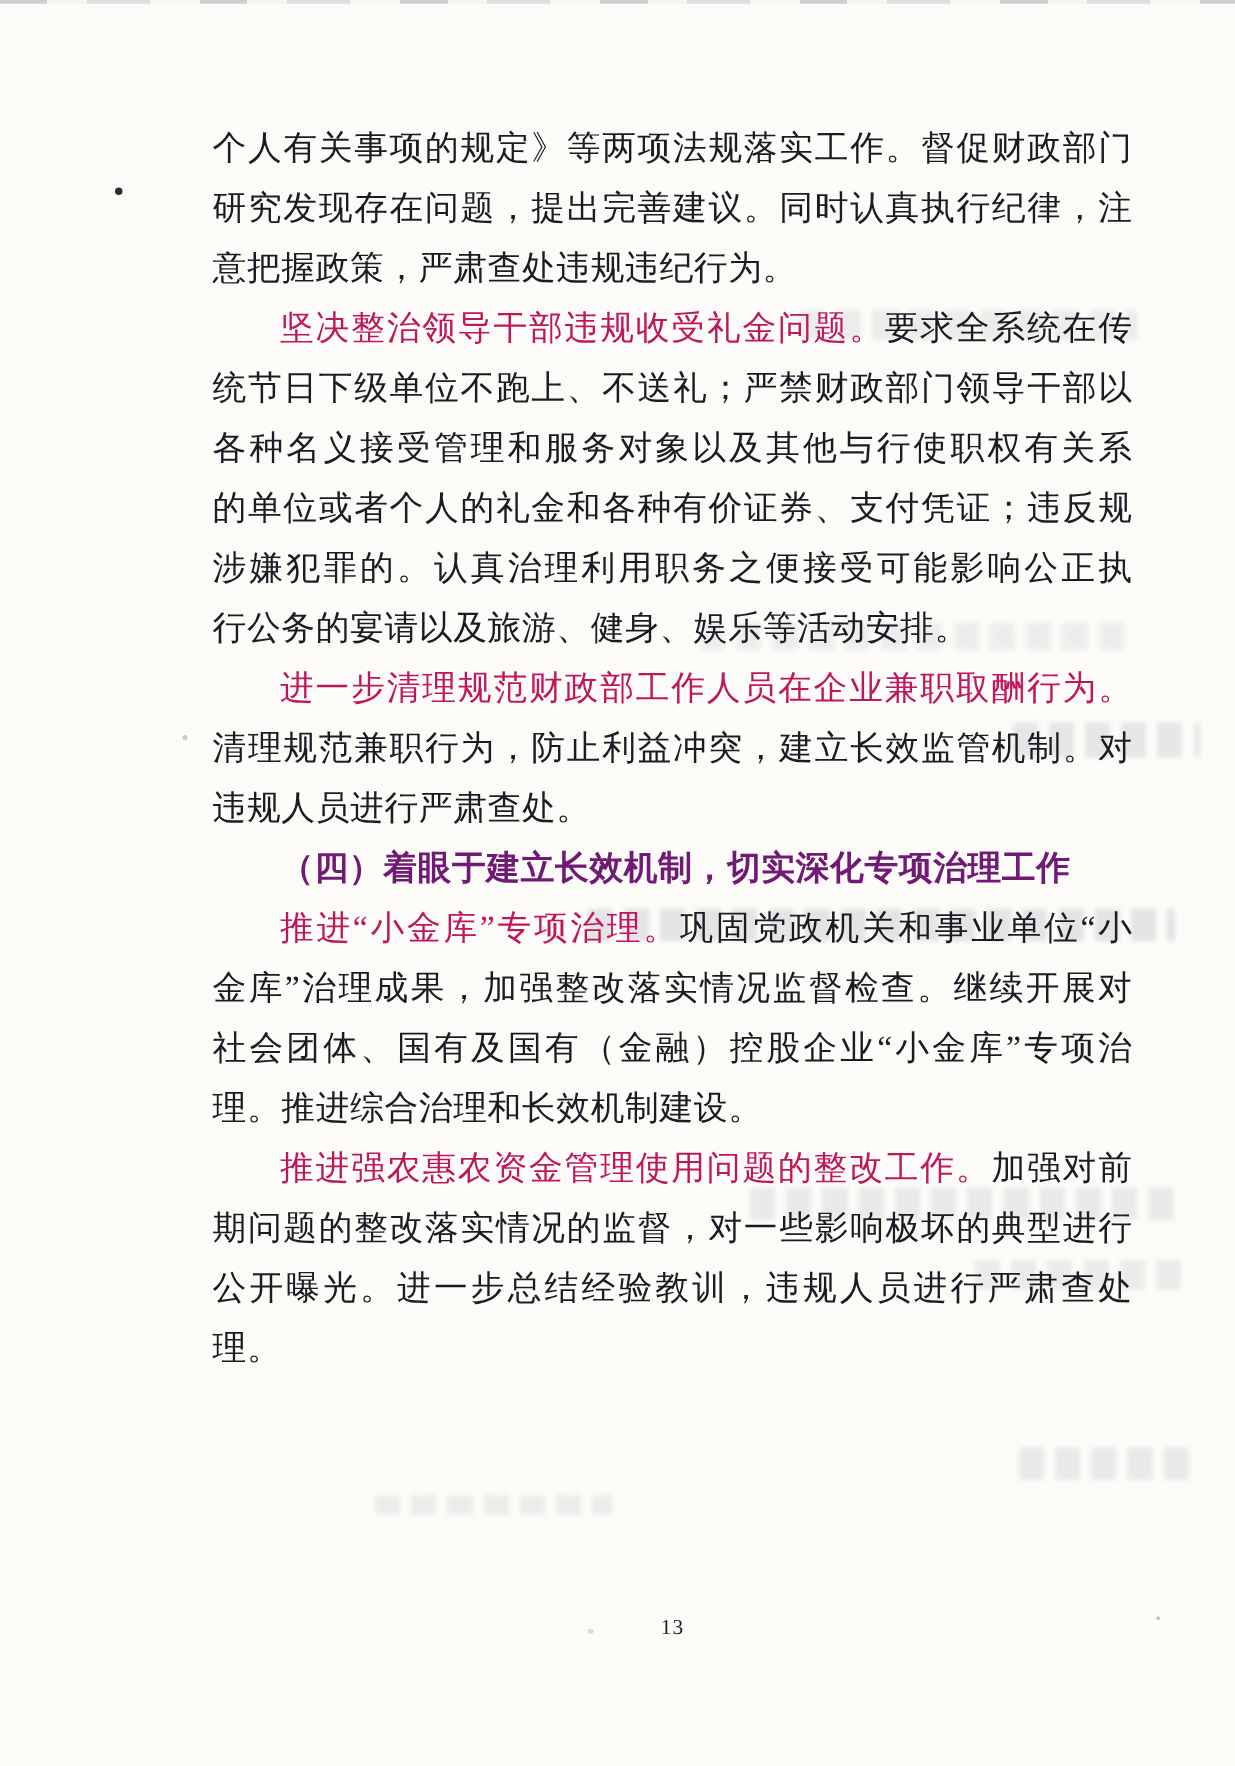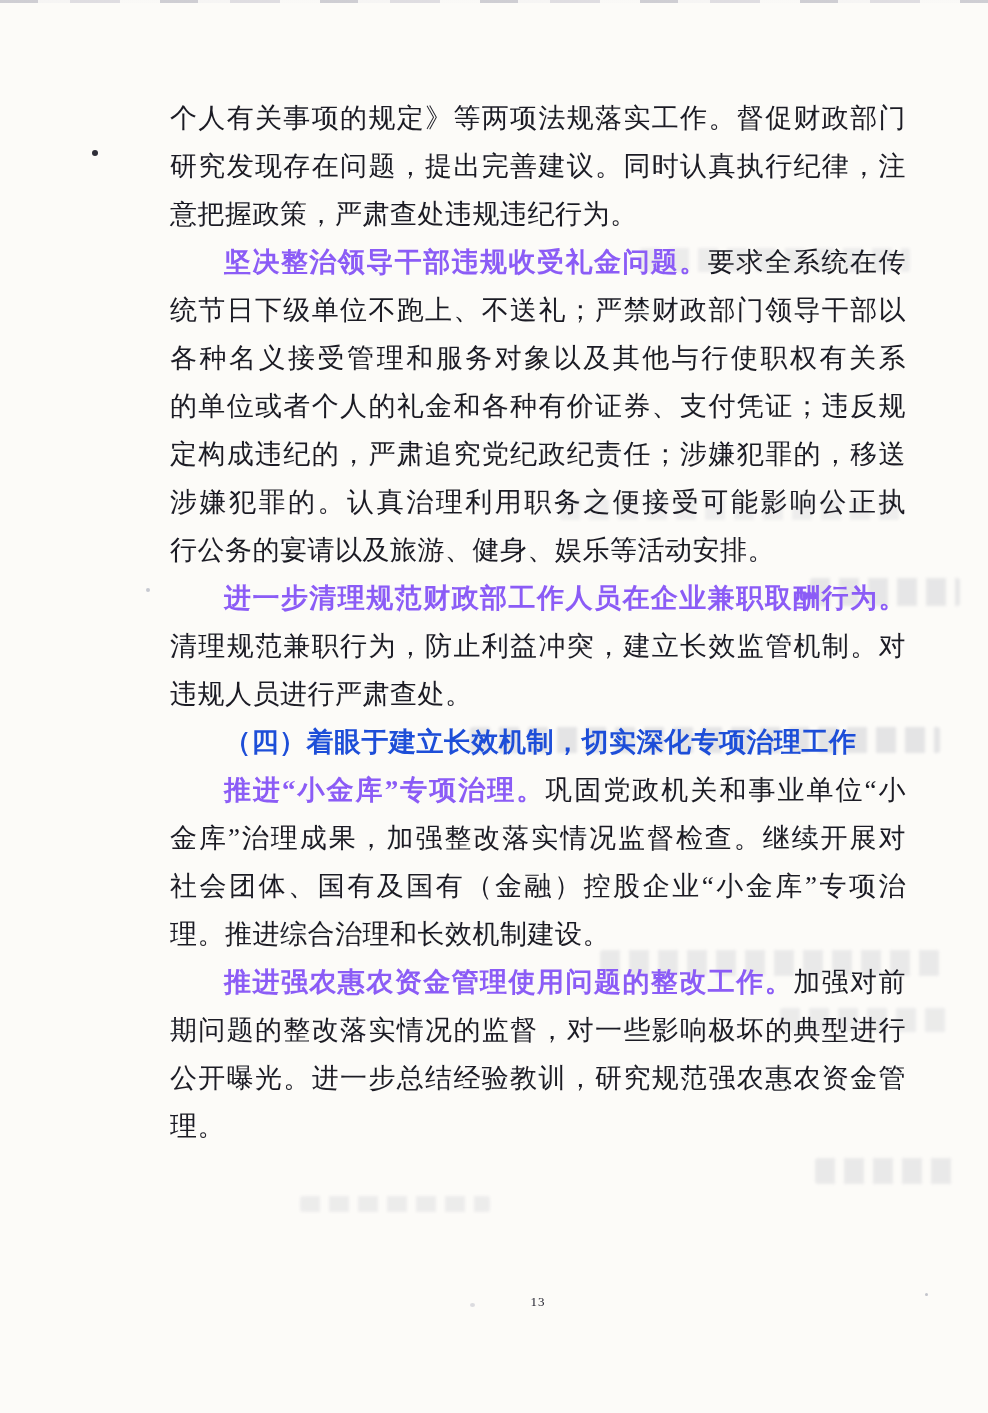--- a/index.html
+++ b/index.html
@@ -36,29 +36,29 @@
     text-align:left;
   }
   .line.justify{
     white-space:normal;
     text-align:justify;
     text-align-last:justify;
     text-justify:inter-ideograph;
   }
   .line.indent{text-indent:2em;}
   .seg{color:#1b1b24;}
-  .seg.bold{font-weight:700;color:#8b5cf6;}
-  .paragraph.heading .seg{font-weight:700;color:#1d4ed8;font-family:Liberation Serif, serif;}
+  .seg.bold{font-weight:400;color:#be185d;}
+  .paragraph.heading .seg{font-weight:700;color:#701a75;font-family:Liberation Serif, serif;}
   
   .footer{
     position:absolute;left:170px;top:1292px;width:736px;
     text-align:center;
   }
   .pagenum{
-    font-size:13px;color:#20202c;letter-spacing:1px;
+    font-size:17px;color:#20202c;letter-spacing:1px;
     font-family:"Liberation Serif","DejaVu Serif",serif;
   }
   
   .ghost{
     position:absolute;
     background:repeating-linear-gradient(90deg,#6a6f85 0 20px,transparent 20px 29px);
     filter:blur(1.6px);
     border-radius:3px;
     pointer-events:none;
   }
@@ -101,42 +101,41 @@
       <div class="paragraph">
         <div class="line justify"><span class="seg">个人有关事项的规定》等两项法规落实工作。督促财政部门</span></div>
         <div class="line justify"><span class="seg">研究发现存在问题，提出完善建议。同时认真执行纪律，注</span></div>
         <div class="line"><span class="seg">意把握政策，严肃查处违规违纪行为。</span></div>
       </div>
       <div class="paragraph">
         <div class="line indent justify"><span class="seg bold">坚决整治领导干部违规收受礼金问题。</span><span class="seg">要求全系统在传</span></div>
         <div class="line justify"><span class="seg">统节日下级单位不跑上、不送礼；严禁财政部门领导干部以</span></div>
         <div class="line justify"><span class="seg">各种名义接受管理和服务对象以及其他与行使职权有关系</span></div>
         <div class="line justify"><span class="seg">的单位或者个人的礼金和各种有价证券、支付凭证；违反规</span></div>
-        <div class="line justify"><span class="seg">定构成违纪的，严肃追究党纪政纪责任；涉嫌犯罪的，移送</span></div>
         <div class="line justify"><span class="seg">涉嫌犯罪的。认真治理利用职务之便接受可能影响公正执</span></div>
         <div class="line"><span class="seg">行公务的宴请以及旅游、健身、娱乐等活动安排。</span></div>
       </div>
       <div class="paragraph">
         <div class="line indent justify"><span class="seg bold">进一步清理规范财政部工作人员在企业兼职取酬行为。</span></div>
         <div class="line justify"><span class="seg">清理规范兼职行为，防止利益冲突，建立长效监管机制。对</span></div>
         <div class="line"><span class="seg">违规人员进行严肃查处。</span></div>
       </div>
       <div class="paragraph heading">
         <div class="line indent"><span class="seg bold">（四）着眼于建立长效机制，切实深化专项治理工作</span></div>
       </div>
       <div class="paragraph">
         <div class="line indent justify"><span class="seg bold">推进“小金库”专项治理。</span><span class="seg">巩固党政机关和事业单位“小</span></div>
         <div class="line justify"><span class="seg">金库”治理成果，加强整改落实情况监督检查。继续开展对</span></div>
         <div class="line justify"><span class="seg">社会团体、国有及国有（金融）控股企业“小金库”专项治</span></div>
         <div class="line"><span class="seg">理。推进综合治理和长效机制建设。</span></div>
       </div>
       <div class="paragraph">
         <div class="line indent justify"><span class="seg bold">推进强农惠农资金管理使用问题的整改工作。</span><span class="seg">加强对前</span></div>
         <div class="line justify"><span class="seg">期问题的整改落实情况的监督，对一些影响极坏的典型进行</span></div>
-        <div class="line justify"><span class="seg">公开曝光。进一步总结经验教训，研究规范强农惠农资金管</span></div>
+        <div class="line justify"><span class="seg">公开曝光。进一步总结经验教训，违规人员进行严肃查处</span></div>
         <div class="line"><span class="seg">理。</span></div>
       </div>
     </div>
 
   <div class="footer">
     <span class="pagenum">13</span>
   </div>
 </div>
 
 </body></html>

